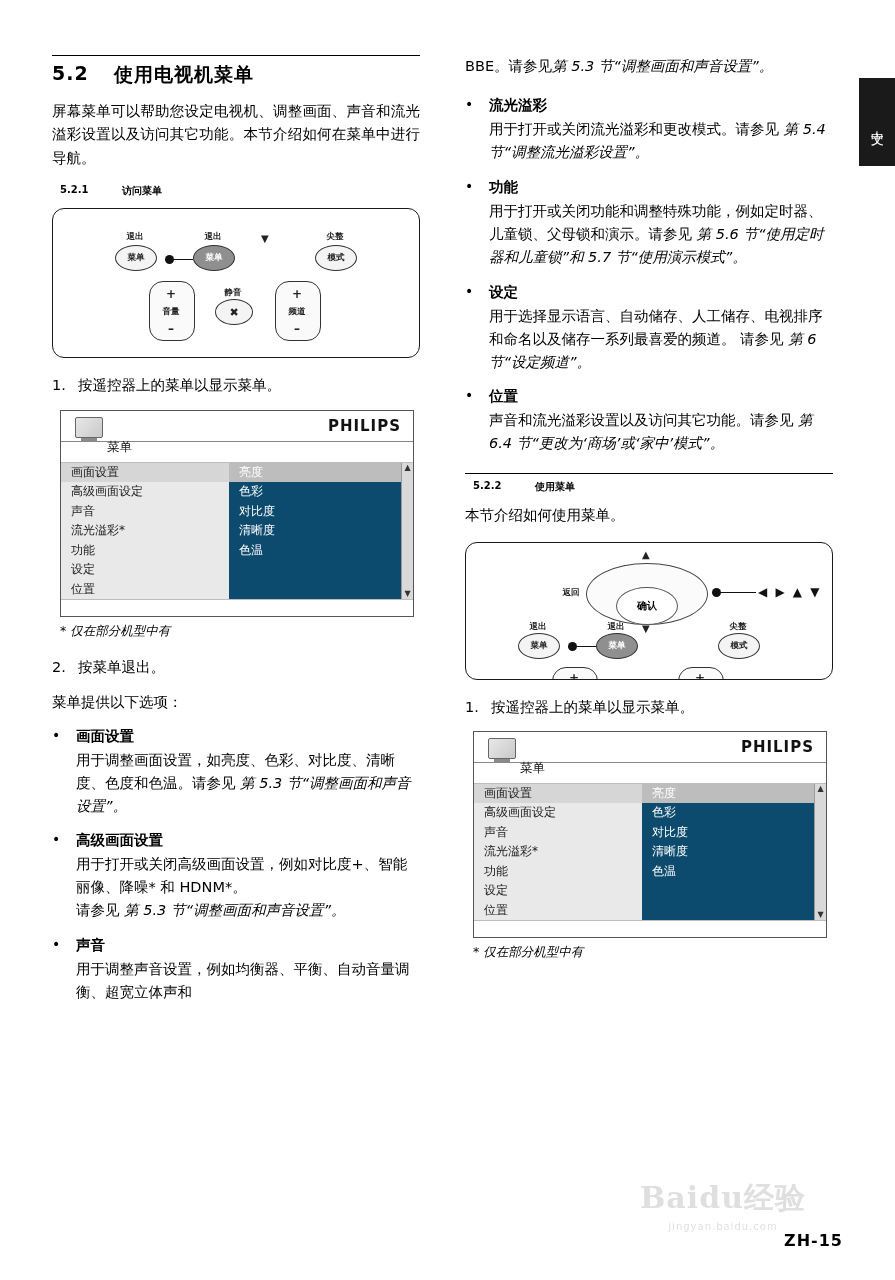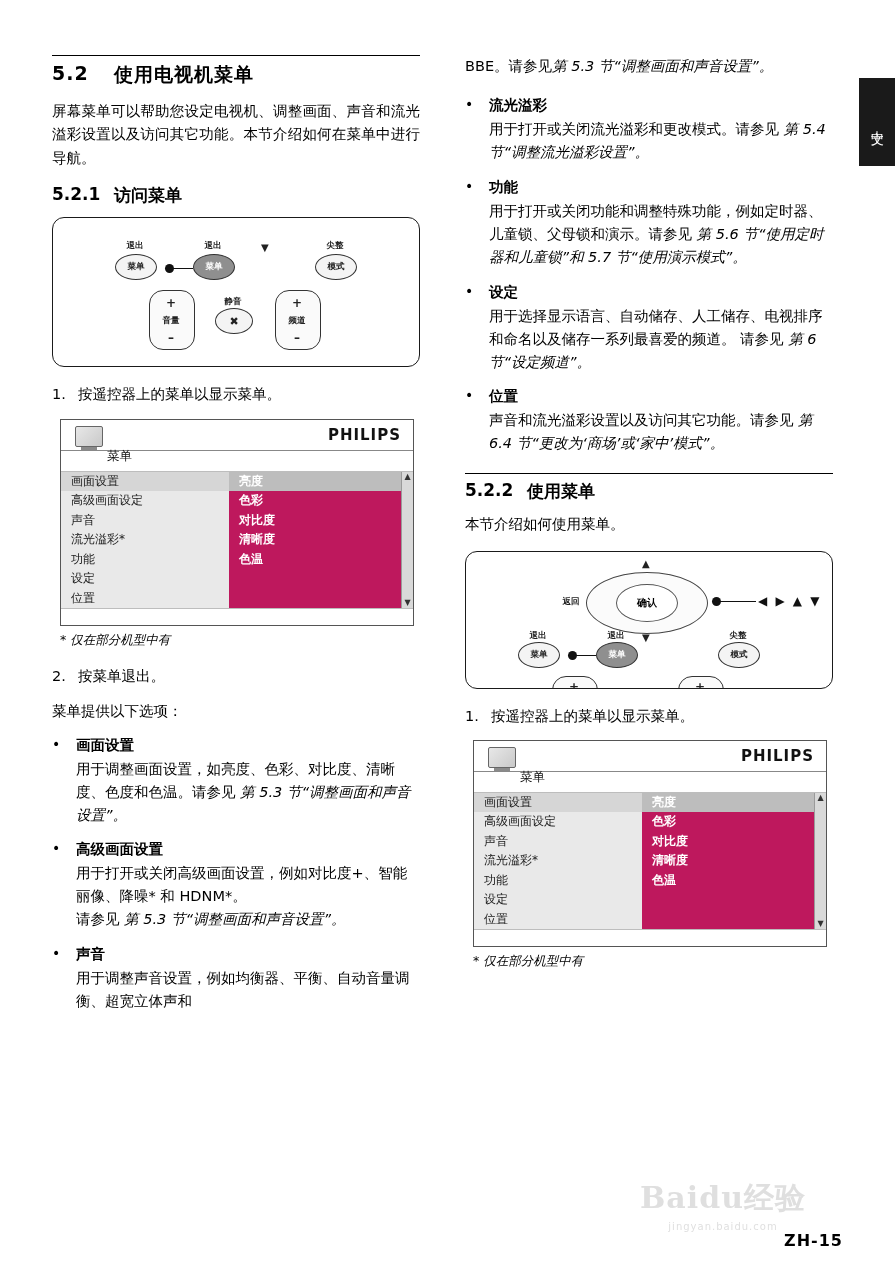--- a/index.html
+++ b/index.html
@@ -52,23 +52,23 @@
   }
   .h2 {
     font-size: 19px;
     font-weight: bold;
     letter-spacing: 1px;
     margin: 0 0 12px 0;
     display: flex;
   }
   .h2 .num { width: 62px; flex: none; }
   .h3 {
-    font-size: 17px;
+    font-size: 10px;
     font-weight: bold;
-    margin: 0 0 10px 0;
+    margin: 0 0 10px 8px;
     display: flex;
   }
   .h3 .num { width: 62px; flex: none; }
 
   p.body {
     font-size: 14.5px;
     line-height: 1.62;
     margin: 0 0 14px 0;
     text-align: justify;
   }
@@ -216,21 +216,21 @@
     position:absolute; left: 5px; bottom:-4px;
     width: 16px; height: 3px;
     background: #8a8a8a;
   }
   .panes {
     display: flex;
     margin-top: 20px;
     border-top: 1px solid #bdbdbd;
   }
   .pane-l { width: 168px; background: #e9e9e9; }
-  .pane-r { flex: 1; background: #be185d; position: relative; font-weight: bold; }
+  .pane-r { flex: 1; background: #0c4a6e; position: relative; }
   .row {
     height: 19.5px;
     line-height: 19.5px;
     font-size: 12px;
     padding-left: 10px;
     color: #1a1a1a;
   }
   .pane-l .row.first { background: #d6d6d6; }
   .pane-r .row { color: #fff; }
   .pane-r .row.first { background: #bdbdbd; color:#fff; }
@@ -462,21 +462,21 @@
       <span>使用菜单</span>
     </div>
 
     <p class="body">本节介绍如何使用菜单。</p>
 
     <div class="remote" style="height:136px;">
       <div class="remote-inner">
         <div class="arrowtxt" style="left:176px; top:6px;">▲</div>
 
         <div class="ring" style="left:120px; top:20px; width:120px; height:60px;"></div>
-        <div class="ring2" style="left:150px; top:32px; width:60px; height:36px;text-align:center;">确认</div>
+        <div class="ring2" style="left:150px; top:44px; width:60px; height:36px;text-align:center;">确认</div>
 
         <div class="lbl" style="left:88px; top:44px; width:34px;">返回</div>
 
         <div class="arrowtxt" style="left:176px; top:80px;">▼</div>
 
         <div class="dotmark" style="left:246px; top:45px;"></div>
         <div class="leadline" style="left:254px; top:49px; width:36px;"></div>
         <div class="sidearrows" style="left:292px; top:42px;">◀ ▶ ▲ ▼</div>
 
         <div class="lbl" style="left:52px; top:78px; width:40px;">退出</div>

